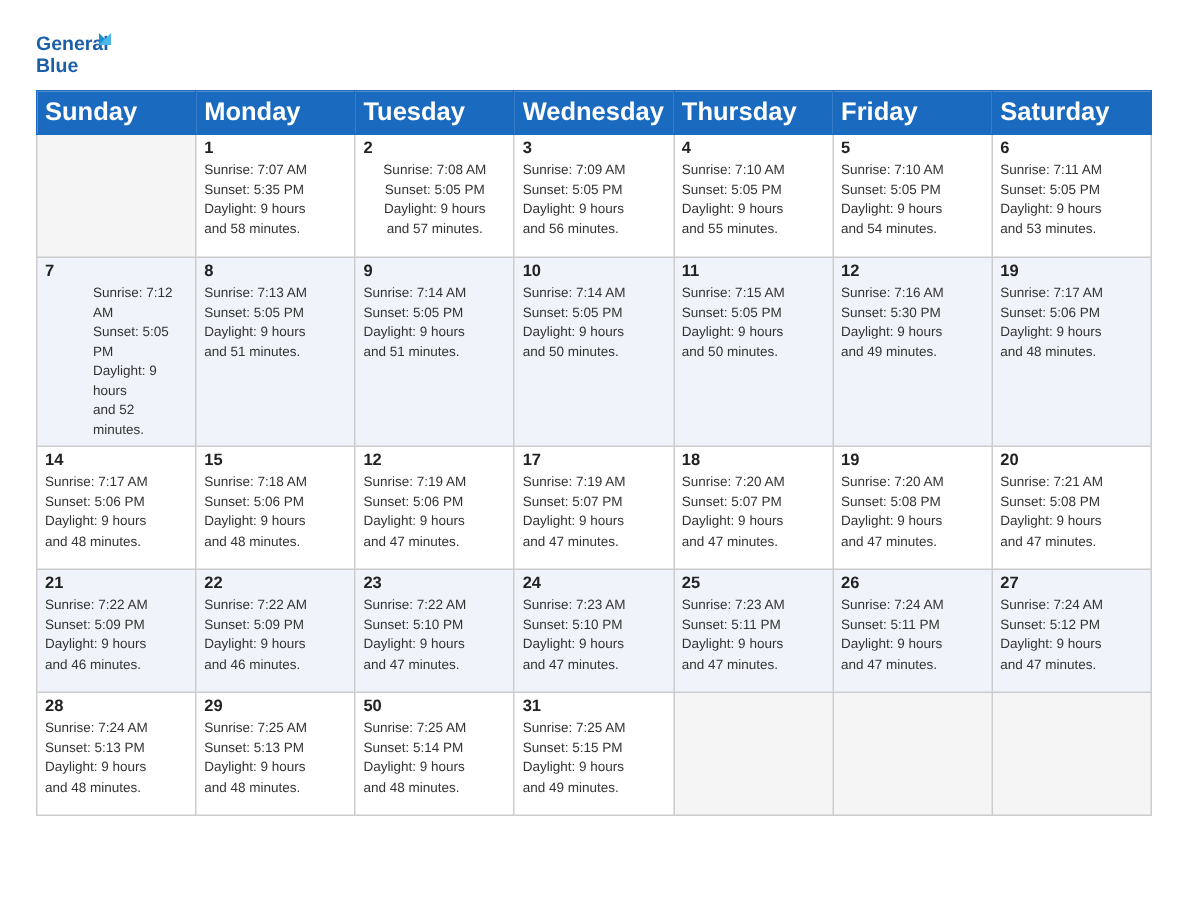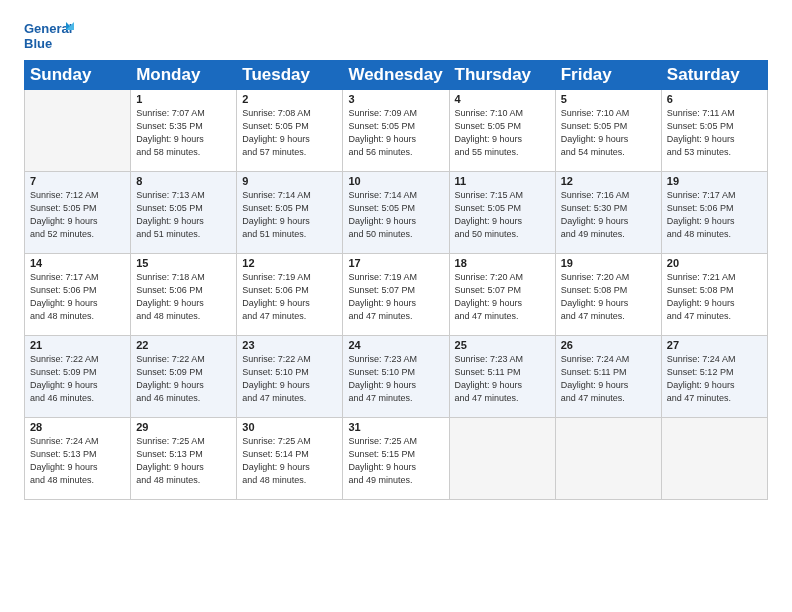--- a/index.html
+++ b/index.html
@@ -117,21 +117,21 @@
           <td class="empty"></td>
           <td>
             <span class="day-num">1</span>
             <div class="day-info" style="white-space: pre-line;">Sunrise: 7:07 AM
 Sunset: 5:35 PM
 Daylight: 9 hours
 and 58 minutes.</div>
           </td>
           <td>
             <span class="day-num">2</span>
-            <div class="day-info" style="white-space: pre-line;">Sunrise: 7:08 AM
+            <div class="day-info" style="white-space: pre-line; text-align: center;">Sunrise: 7:08 AM
 Sunset: 5:05 PM
 Daylight: 9 hours
 and 57 minutes.</div>
           </td>
           <td>
             <span class="day-num">3</span>
             <div class="day-info" style="white-space: pre-line;">Sunrise: 7:09 AM
 Sunset: 5:05 PM
 Daylight: 9 hours
 and 56 minutes.</div>
@@ -154,21 +154,21 @@
             <span class="day-num">6</span>
             <div class="day-info" style="white-space: pre-line;">Sunrise: 7:11 AM
 Sunset: 5:05 PM
 Daylight: 9 hours
 and 53 minutes.</div>
           </td>
         </tr>
         <tr>
           <td>
             <span class="day-num">7</span>
-            <div class="day-info" style="white-space: pre-line;">Sunrise: 7:12 AM
+            <div class="day-info" style="white-space: pre-line; margin-left: 32px;">Sunrise: 7:12 AM
 Sunset: 5:05 PM
 Daylight: 9 hours
 and 52 minutes.</div>
           </td>
           <td>
             <span class="day-num">8</span>
             <div class="day-info" style="white-space: pre-line;">Sunrise: 7:13 AM
 Sunset: 5:05 PM
 Daylight: 9 hours
 and 51 minutes.</div>
@@ -320,21 +320,21 @@
 and 48 minutes.</div>
           </td>
           <td>
             <span class="day-num">29</span>
             <div class="day-info" style="white-space: pre-line;">Sunrise: 7:25 AM
 Sunset: 5:13 PM
 Daylight: 9 hours
 and 48 minutes.</div>
           </td>
           <td>
-            <span class="day-num">30</span>
+            <span class="day-num">50</span>
             <div class="day-info" style="white-space: pre-line;">Sunrise: 7:25 AM
 Sunset: 5:14 PM
 Daylight: 9 hours
 and 48 minutes.</div>
           </td>
           <td>
             <span class="day-num">31</span>
             <div class="day-info" style="white-space: pre-line;">Sunrise: 7:25 AM
 Sunset: 5:15 PM
 Daylight: 9 hours

